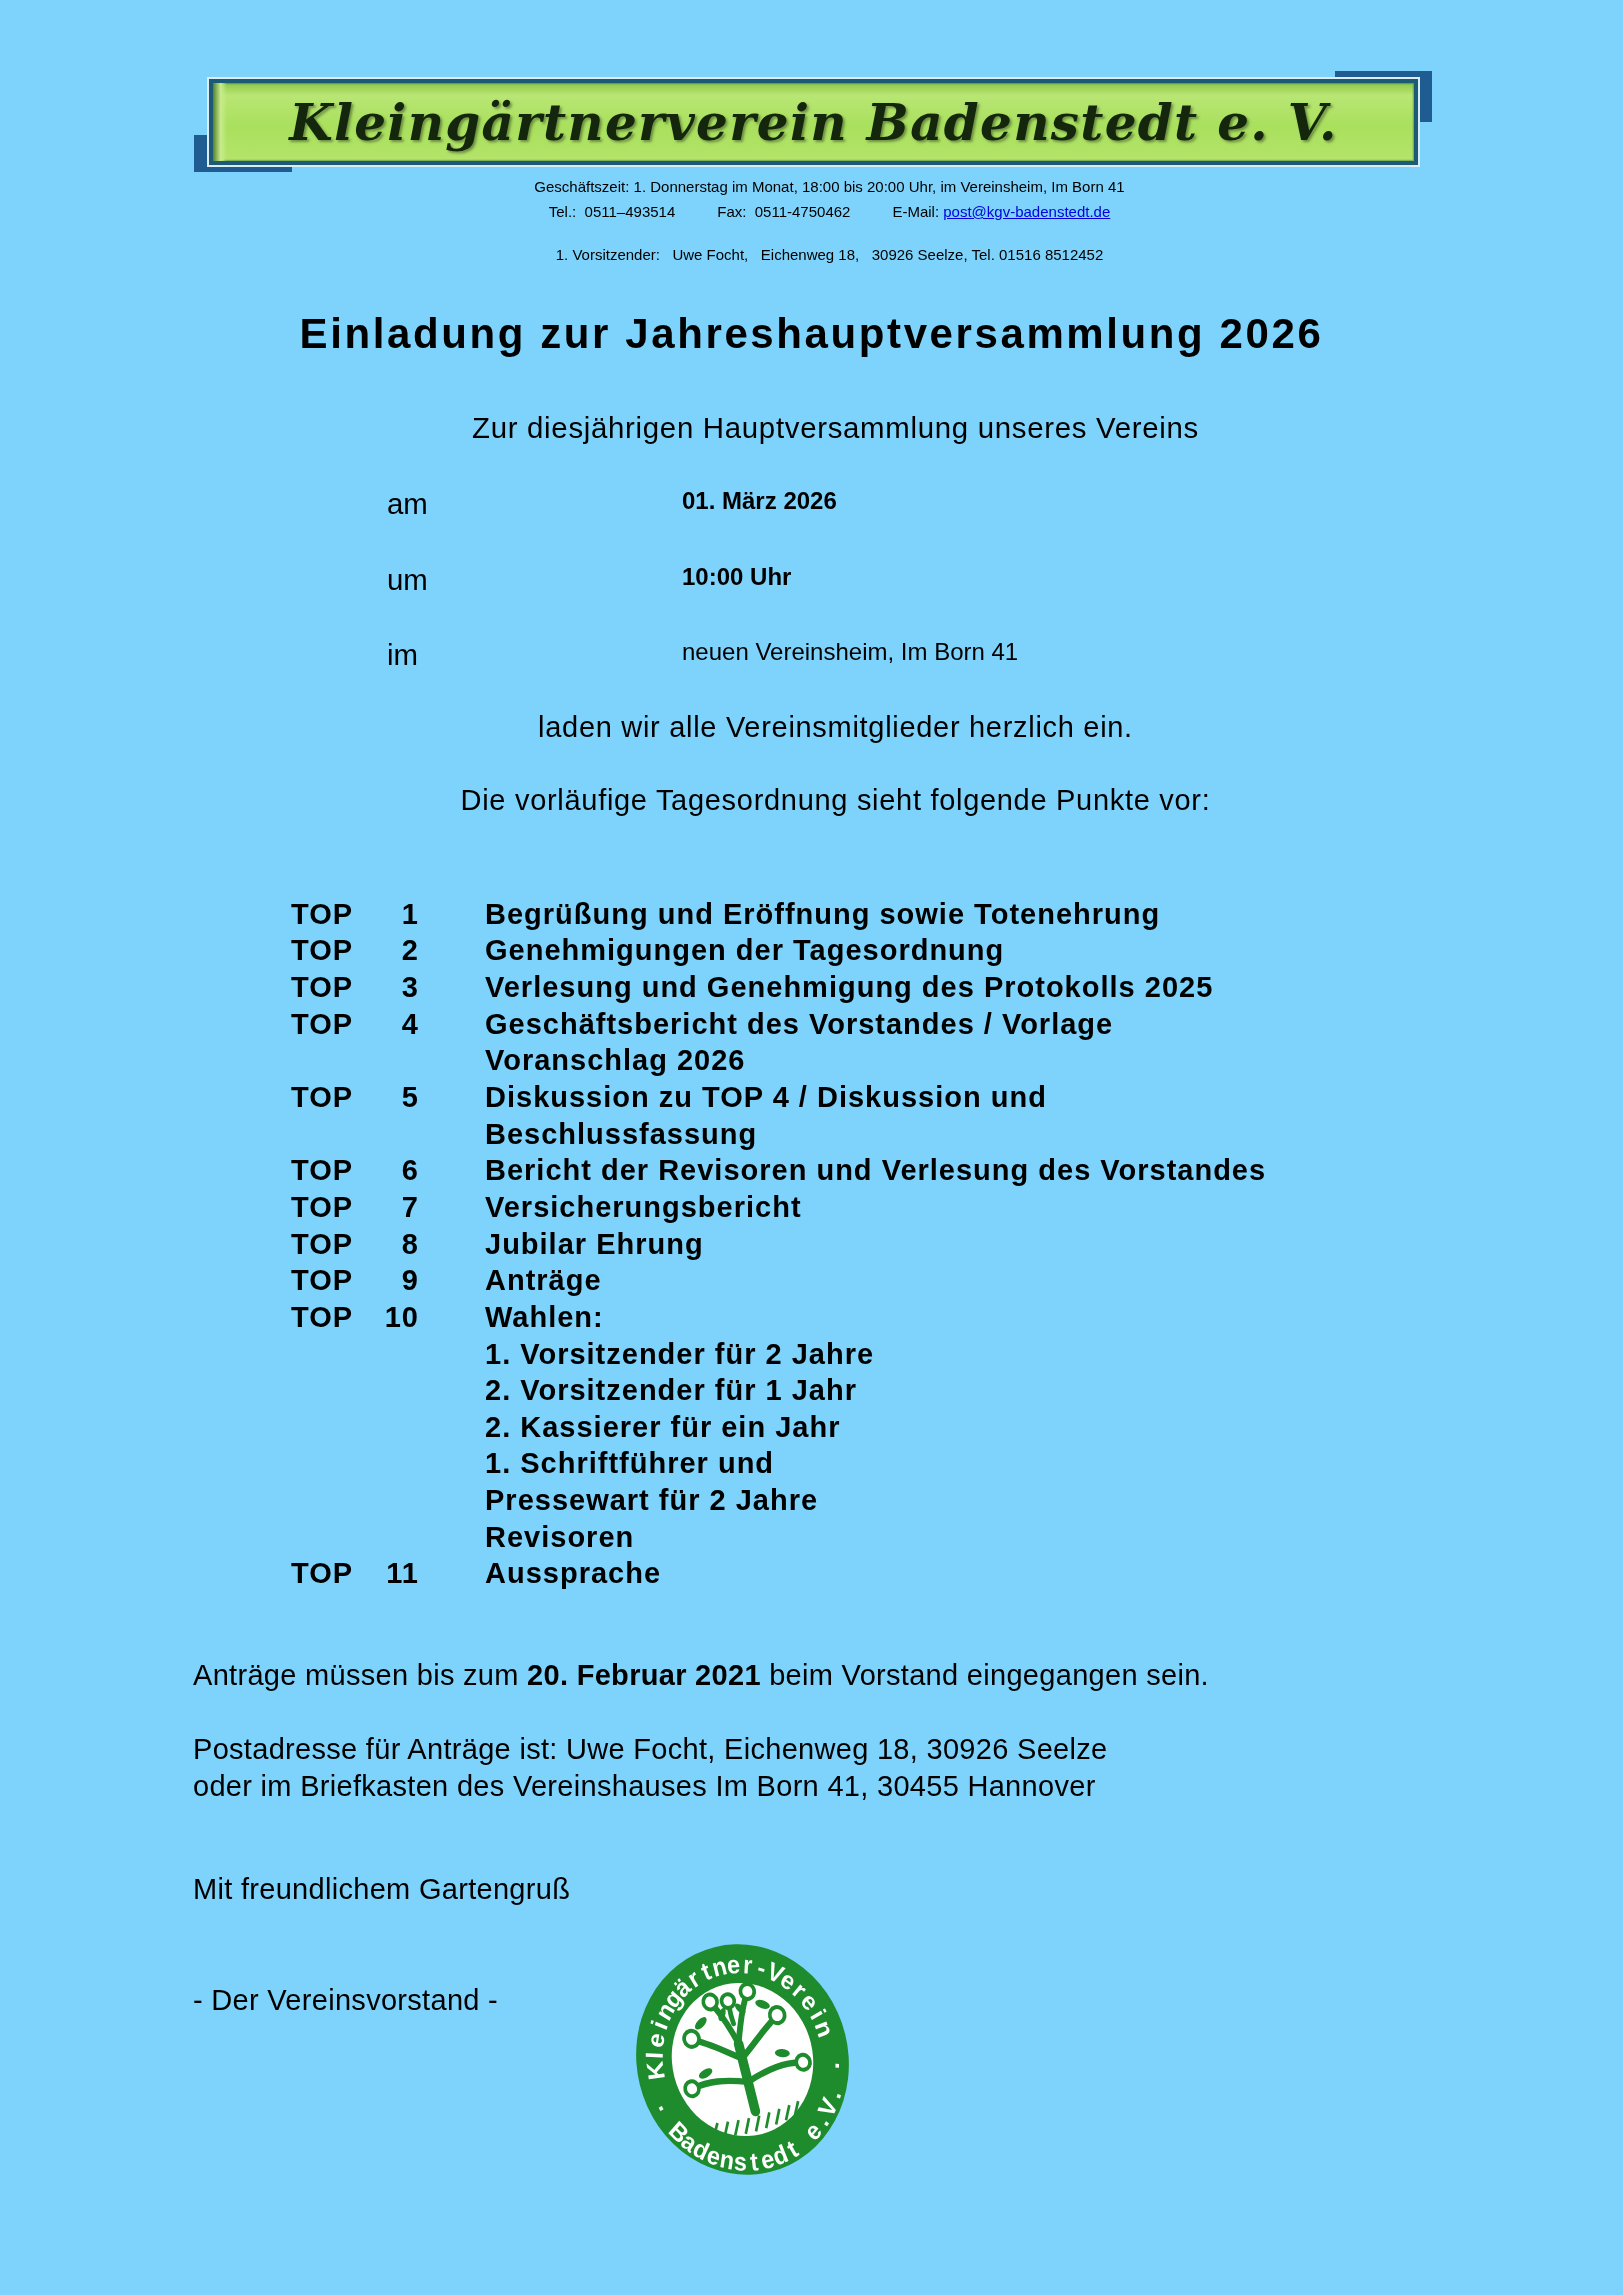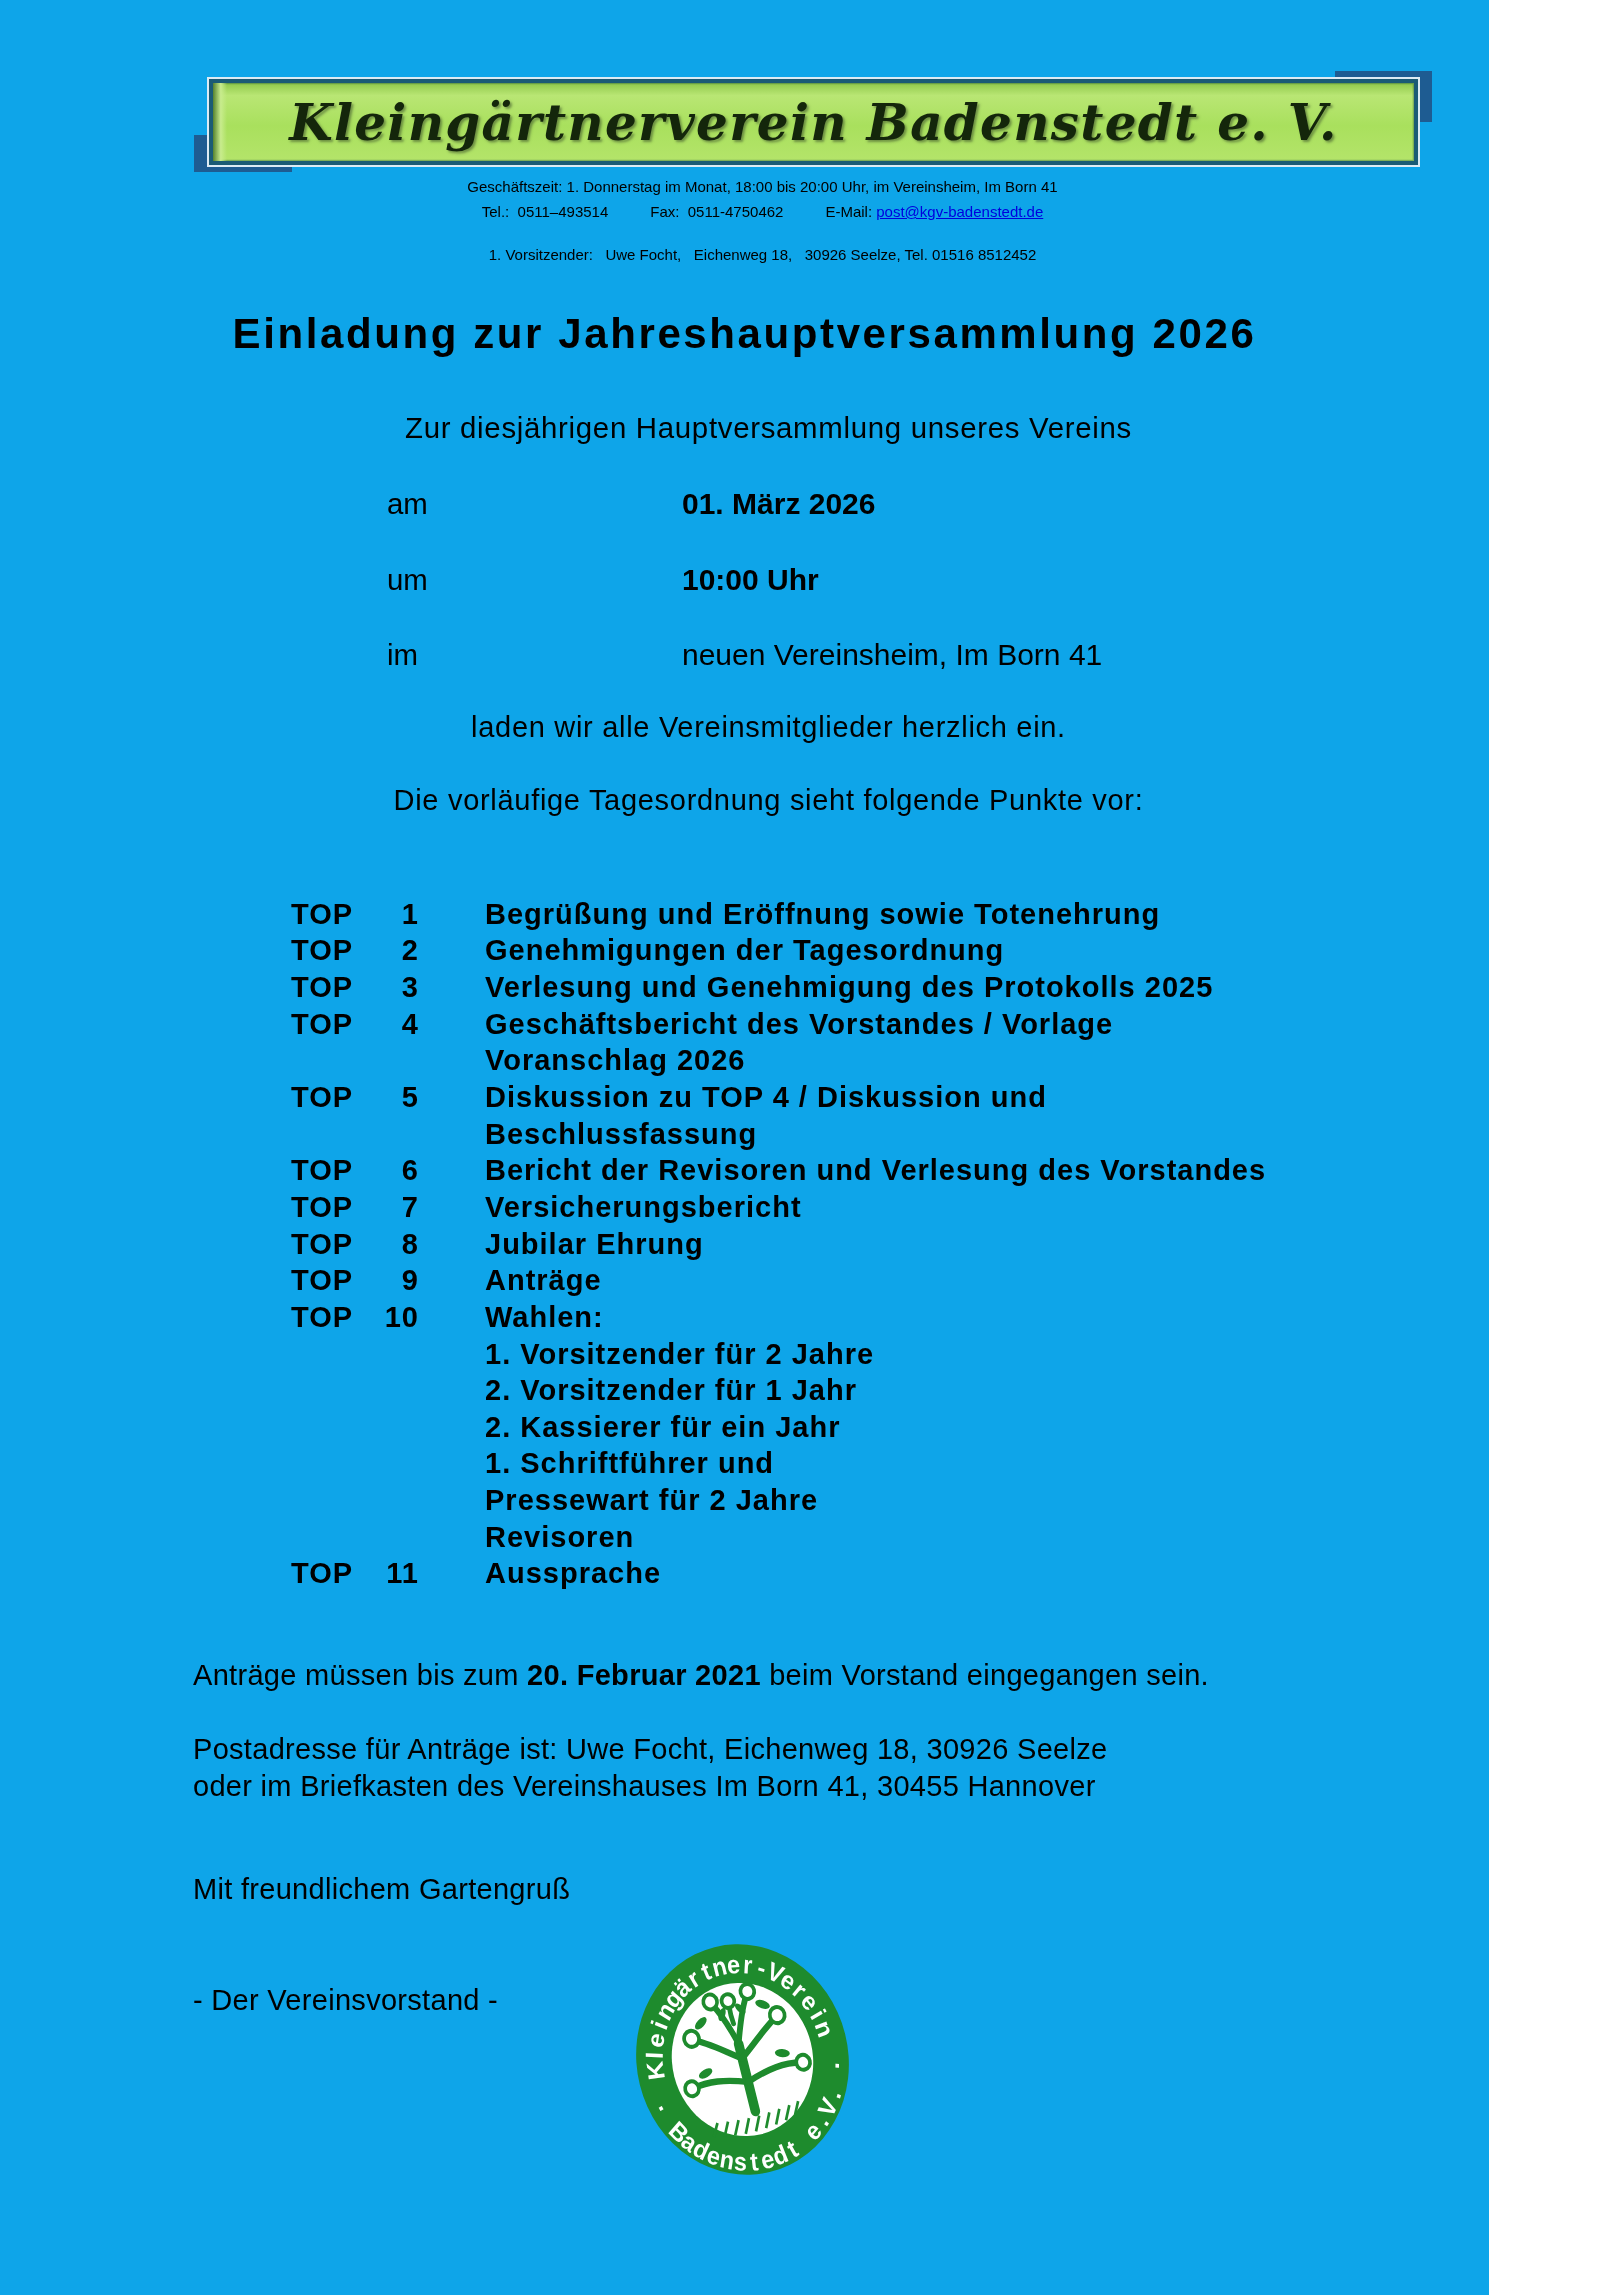--- a/index.html
+++ b/index.html
@@ -1,19 +1,19 @@
 <!DOCTYPE html>
 <html style="font-size:10.5px"><head>
 <meta charset="utf-8">
 <style>
   html,body{margin:0;padding:0;background:#ffffff;}
   .page{
     position:relative;
-    width:1489px;height:2295px;
-    background:#0ea5e9;
+    width:1623px;height:2295px;
+    background:#7dd3fc;
     font-family:"Liberation Sans", sans-serif;
     color:#000000;
     overflow:hidden;
   }
   
   .banner-shadow{position:absolute;z-index:1;}
   .banner-shadow.tr{left:1335px;top:71px;width:97px;height:51px;}
   .banner-shadow.bl{left:194px;top:135px;width:98px;height:37px;}
   .banner{
     position:absolute;z-index:2;
@@ -46,21 +46,21 @@
   .doc-title{
     position:absolute;left:0;right:0;top:302px;margin:8px;
     text-align:center;font-size:42px;font-weight:bold;letter-spacing:2.6px;
   }
   .centered-line{position:absolute;left:0;right:0;text-align:center;font-size:29.4px;letter-spacing:0.7px;white-space:nowrap;padding-left:48px;}
   .intro-line{top:411px;}
   .invite-line{top:711px;font-size:29px;}
   .agenda-intro{top:784px;font-size:29px;}
   
   .meta-label{position:absolute;left:387px;font-size:29.4px;}
-  .meta-value{position:absolute;left:682px;font-size:30px;white-space:nowrap;}
+  .meta-value{position:absolute;left:682px;font-size:24px;white-space:nowrap;}
   .bold{font-weight:bold;}
   
   .agenda-line{position:absolute;font-size:29px;font-weight:bold;letter-spacing:1px;white-space:nowrap;}
   .top-label{position:absolute;left:291px;}
   .top-num{position:absolute;left:334px;width:85px;text-align:right;}
   .top-text{position:absolute;left:485px;}
   
   .para{position:absolute;left:193px;font-size:29px;letter-spacing:0.3px;white-space:nowrap;}
   
   .stamp{

